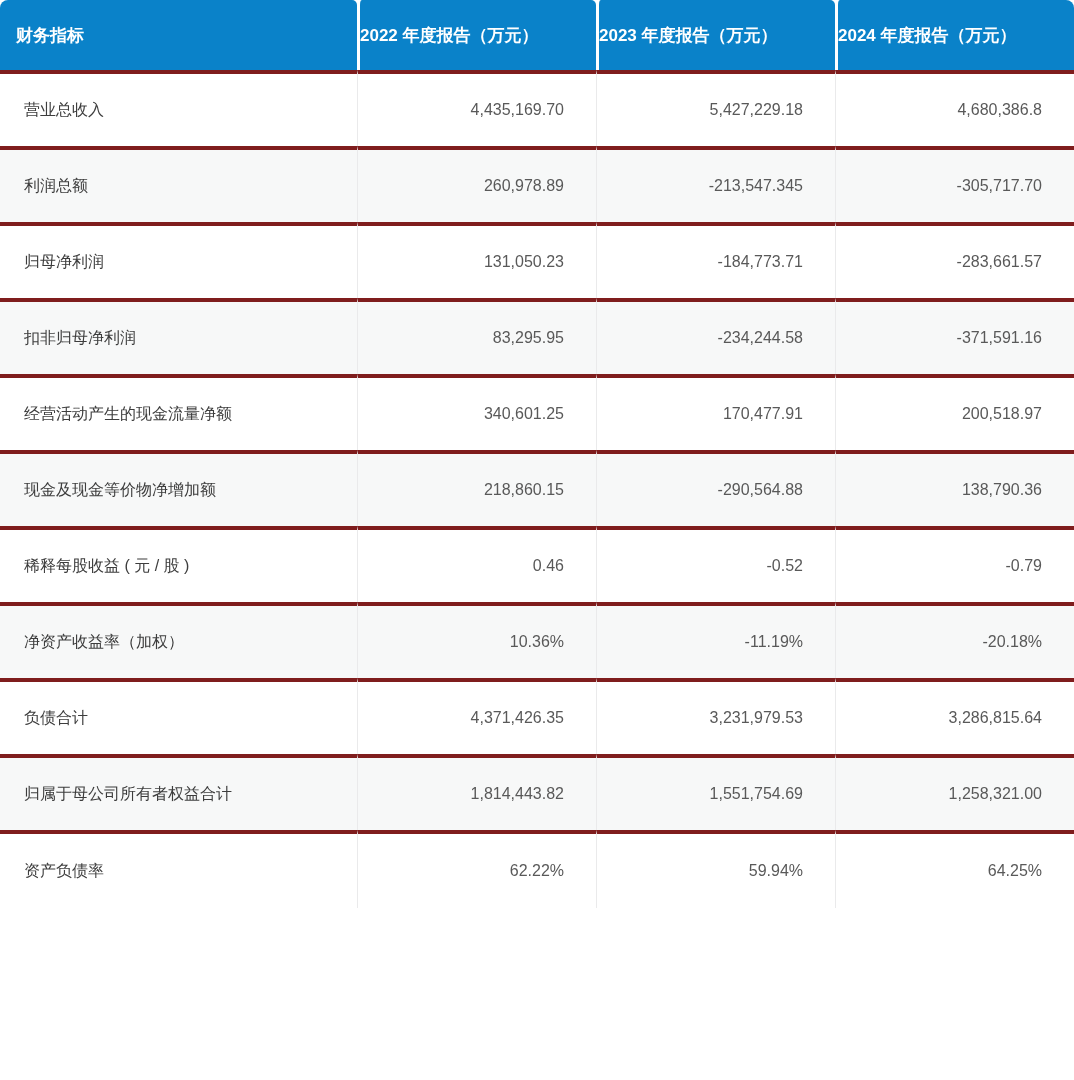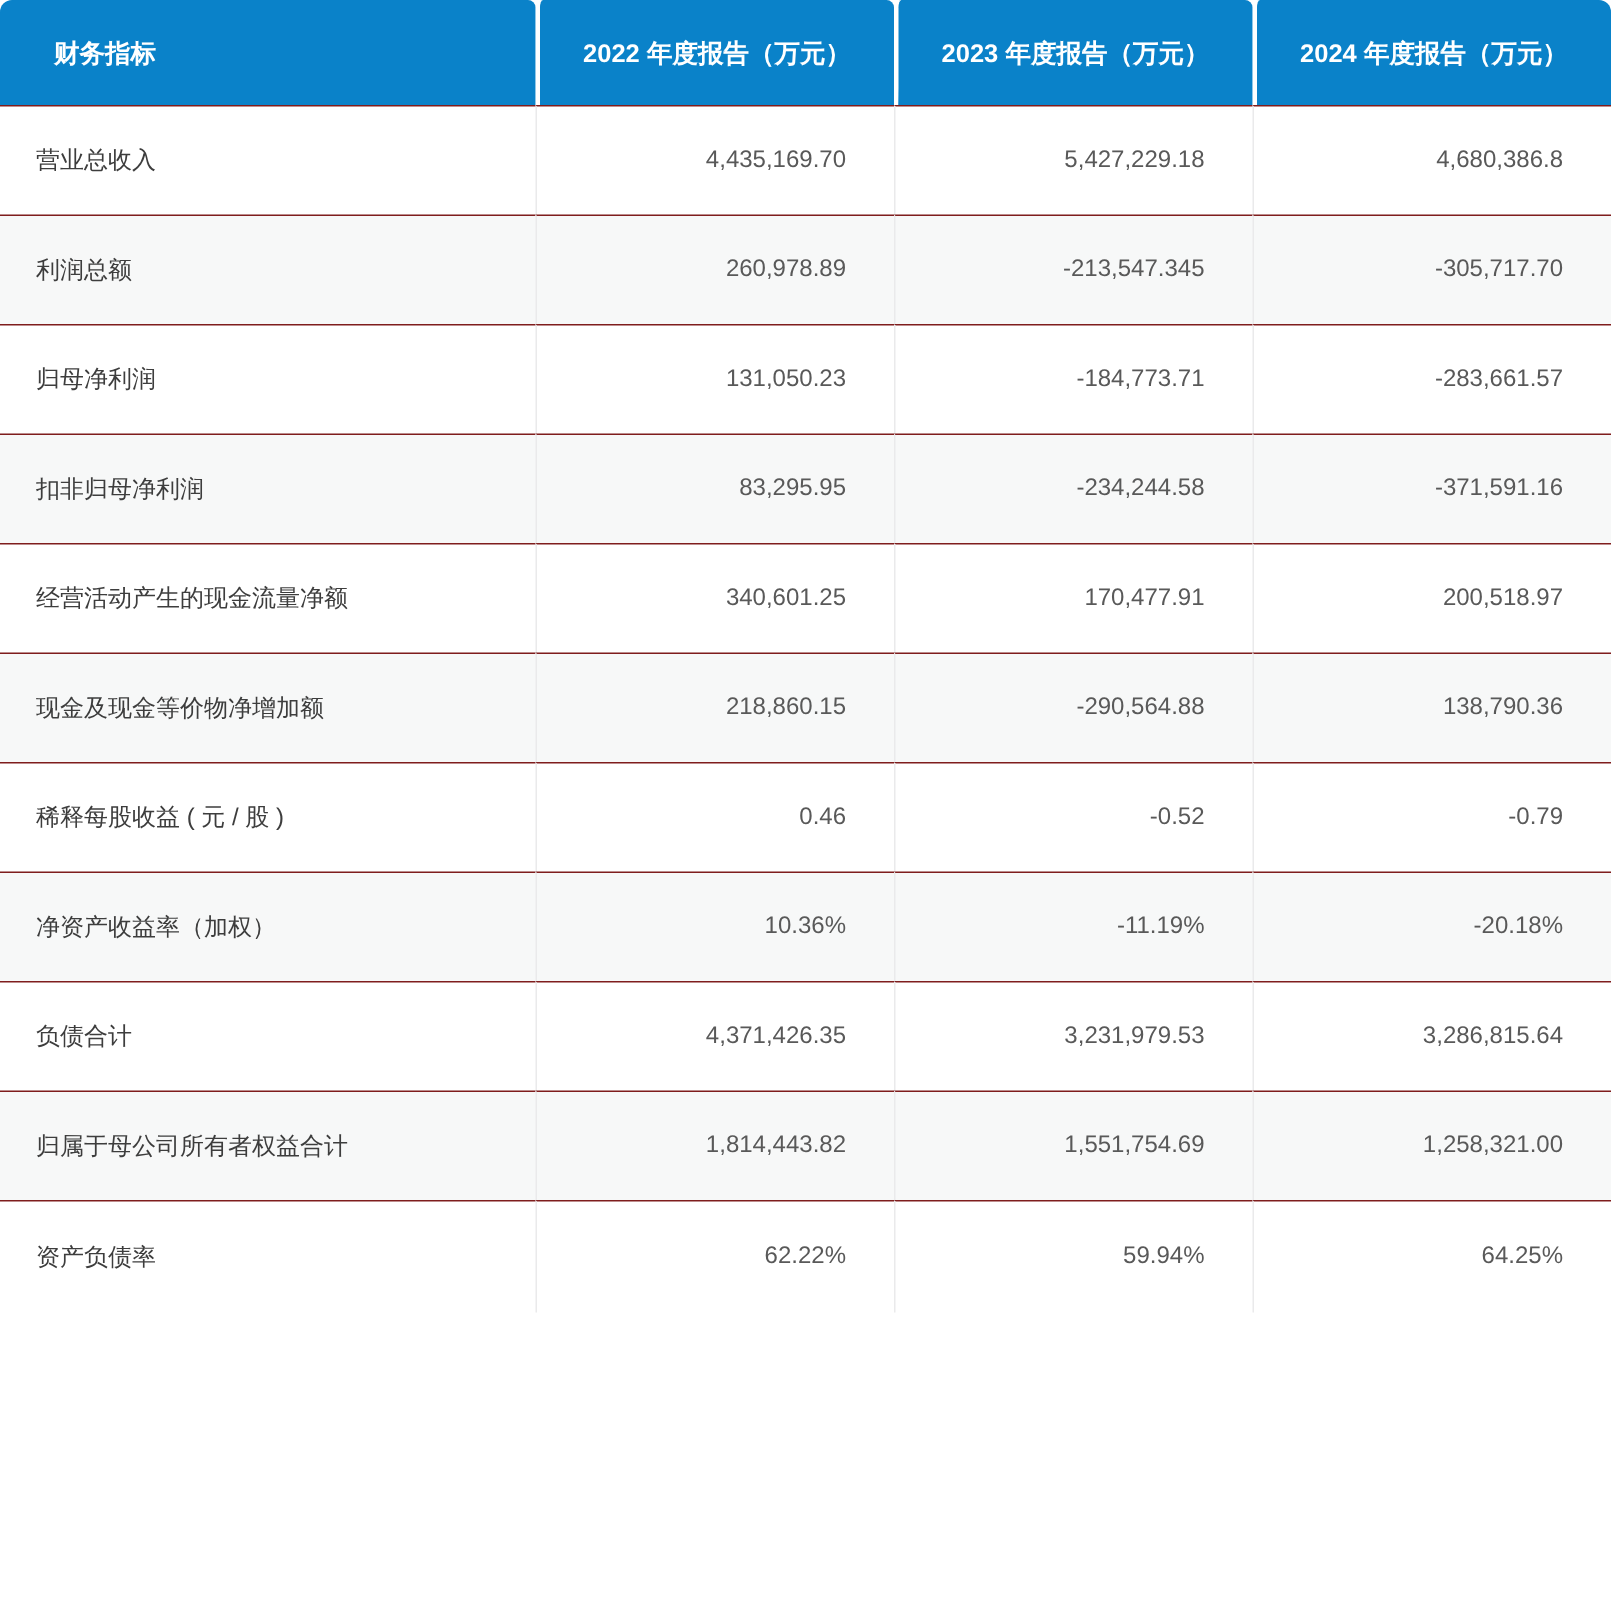--- a/index.html
+++ b/index.html
@@ -27,38 +27,38 @@
     height: 70px;
     background: #0a82c9;
     color: #ffffff;
     font-size: 17px;
     font-weight: 700;
     vertical-align: middle;
     padding: 0;
   }
   thead th.h-label {
     text-align: left;
-    padding-left: 36px;
+    padding-left: 16px;
     border-radius: 8px 5px 0 0;
   }
   thead th.h-val {
-    text-align: center;
+    text-align: left;
     border-left: 3px solid #ffffff;
     border-radius: 5px 5px 0 0;
   }
   thead th.h-last {
     border-radius: 5px 8px 0 0;
   }
 
   tbody th, tbody td {
     height: 72px;
     font-size: 16px;
     font-weight: 400;
     vertical-align: middle;
-    border-top: 1px solid #7f1d1d;
+    border-top: 4px solid #7f1d1d;
     padding: 0;
   }
   tbody th {
     text-align: left;
     padding-left: 24px;
     color: #3d3d3d;
   }
   tbody td {
     text-align: right;
     padding-right: 32px;

